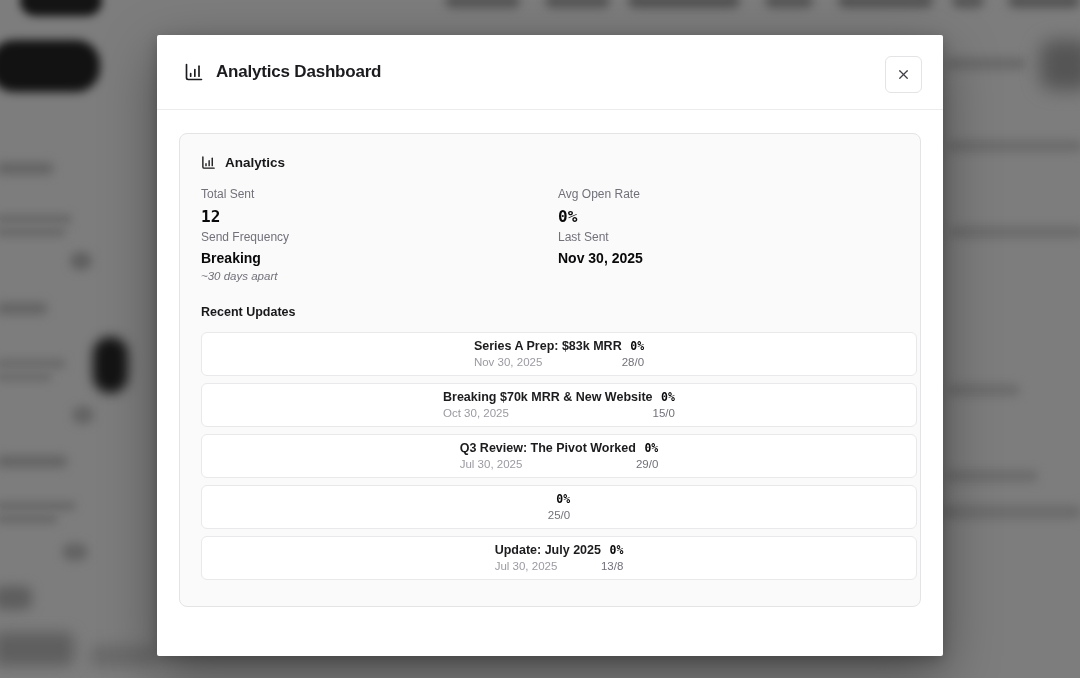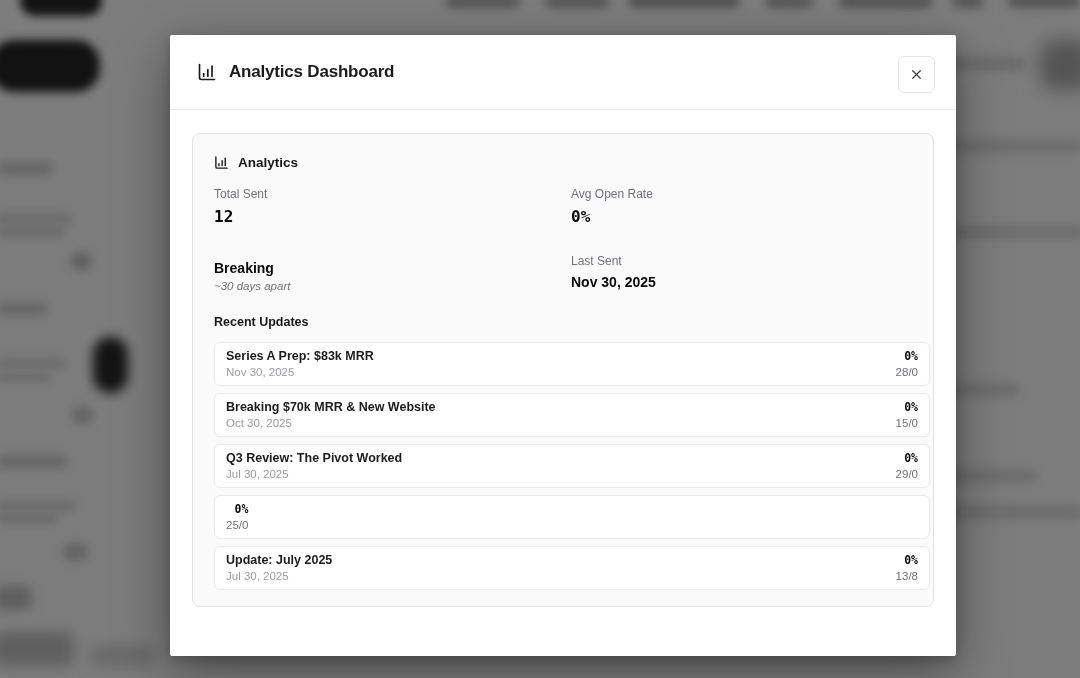--- a/index.html
+++ b/index.html
@@ -10,21 +10,21 @@
     position: relative;
     -webkit-font-smoothing: antialiased;
   }
 
   
   .bg { position: absolute; inset: 0; background: #7d7d7d; }
   .blob { position: absolute; border-radius: 8px; }
 
   
   .modal {
-    position: absolute; left: 170px; top: 35px; width: 786px; height: 621px;
+    position: absolute; left: 157px; top: 35px; width: 786px; height: 621px;
     background: #ffffff; border-radius: 2px;
     box-shadow: 0 18px 55px rgba(0,0,0,0.38), 0 4px 14px rgba(0,0,0,0.22);
   }
   .modal-header {
     position: relative; height: 75px; display: flex; align-items: center;
     padding: 0 27px; border-bottom: 1px solid #ececee;
   }
   .modal-title {
     margin-left: 12px; font-size: 17px; font-weight: 700;
     color: #1b1b1f; letter-spacing: -0.2px;
@@ -41,40 +41,40 @@
     height: 474px; background: #fafafa; border: 1px solid #e4e4e7;
     border-radius: 8px; padding: 21px 3px 18px 21px;
   }
   .card-heading { display: flex; align-items: center; }
   .card-heading-text {
     margin-left: 9px; font-size: 13.5px; font-weight: 700; color: #18181b;
   }
 
   .stats-grid {
     margin-top: 17px; display: grid; grid-template-columns: 357px 1fr;
-    row-gap: 28px;
+    row-gap: 4px;
   }
   .stat-label { font-size: 12px; color: #71717a; }
   .stat-value-mono {
     margin-top: 6px; font-family: "DejaVu Sans Mono", monospace;
     font-size: 16px; font-weight: 700; color: #09090b;
   }
   .stat-value-sans {
     margin-top: 6px; font-size: 14px; font-weight: 700; color: #09090b;
   }
   .stat-note { margin-top: 4px; font-size: 11.5px; color: #71717a; font-style: italic; }
 
   .recent-heading {
     margin-top: 23px; font-size: 12.5px; font-weight: 700; color: #18181b;
   }
   .updates-list { margin-top: 13px; display: flex; flex-direction: column; gap: 7px; }
   .update-row {
     height: 44px; background: #ffffff; border: 1px solid #e9e9eb;
     border-radius: 6px; padding: 6px 11px;
-    display: flex; justify-content: space-between; align-items: flex-start;
+    display: flex; justify-content: center; align-items: flex-start;
   }
   .update-title { font-size: 12.5px; font-weight: 600; color: #1c1c1f; }
   .update-date { margin-top: 3px; font-size: 11.5px; color: #9a9aa2; }
   .update-right { text-align: right; }
   .update-rate {
     font-family: "DejaVu Sans Mono", monospace;
     font-size: 11.5px; font-weight: 700; color: #09090b;
   }
   .update-count { margin-top: 3px; font-size: 11.5px; color: #71717a; }
 
@@ -161,20 +161,21 @@
       <div class="stats-grid">
         <div>
           <div class="stat-label">Total Sent</div>
           <div class="stat-value-mono">12</div>
         </div>
         <div>
           <div class="stat-label">Avg Open Rate</div>
           <div class="stat-value-mono">0%</div>
         </div>
         <div>
+          <div class="stat-label">Send Frequency</div>
           <div class="stat-value-sans">Breaking</div>
           <div class="stat-note">~30 days apart</div>
         </div>
         <div>
           <div class="stat-label">Last Sent</div>
           <div class="stat-value-sans">Nov 30, 2025</div>
         </div>
       </div>
 
       <div class="recent-heading">Recent Updates</div>

